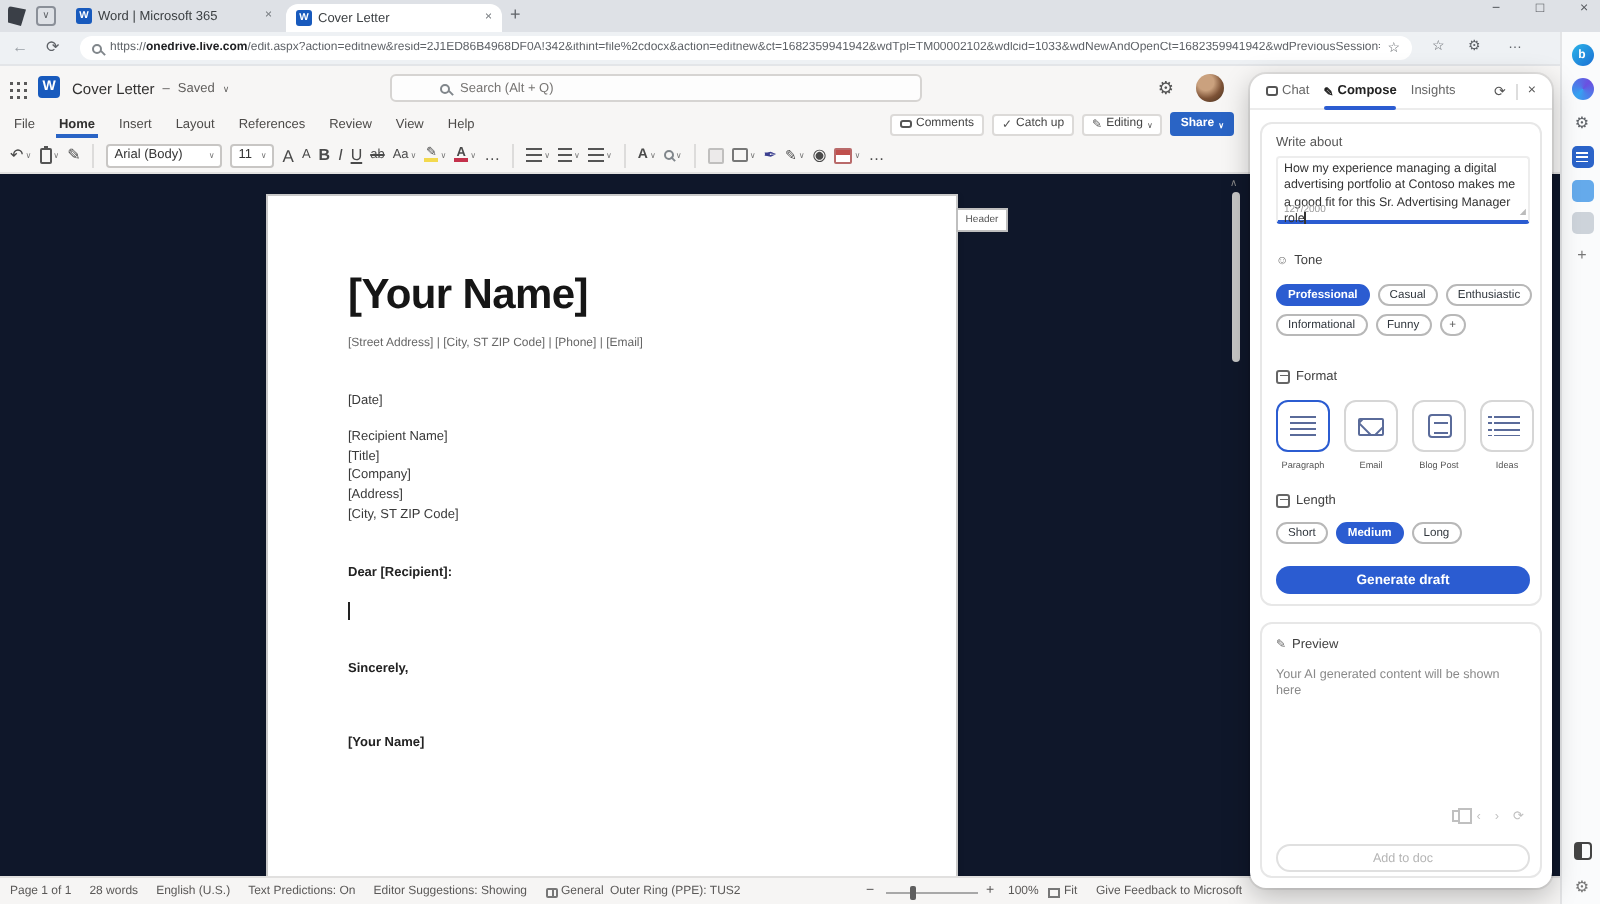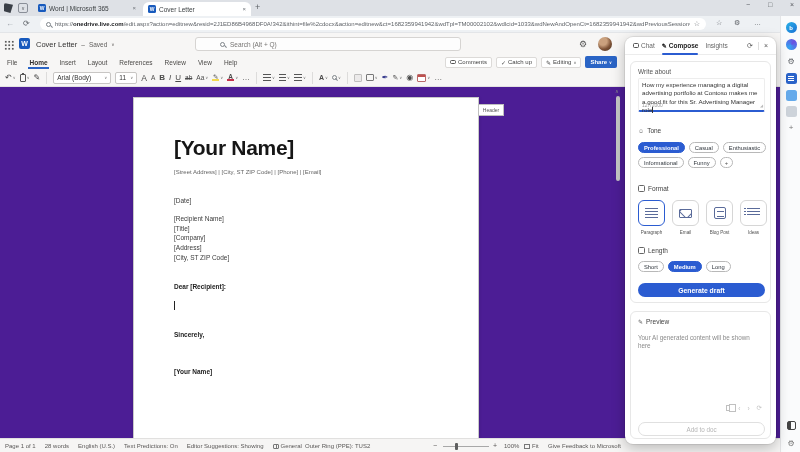--- a/index.html
+++ b/index.html
@@ -79,21 +79,21 @@
   .stack { display:flex; flex-direction:column; align-items:center; line-height:6px; }
   .i-lines { width:8px; height:7px; background:repeating-linear-gradient(to bottom,#555 0 1px,transparent 1px 3px); }
   .i-lines.short { width:7px; }
   .i-graybox { width:8px; height:8px; border:1px solid #c0bfbe; background:#eceaea; border-radius:1px; }
   .i-window { width:8px; height:7px; border:1px solid #777; border-radius:1px; }
   .ink { color:#3b3f8f; }
   .i-table { width:9px; height:8px; border:1px solid #b96a6a; background:linear-gradient(#c0504d 0 2.5px,#fff 2.5px); border-radius:1px; }
   .tb-collapse { position:absolute; right:168px; top:74px; font-size:5px; color:#777; }
 
   
-  .docarea { position:absolute; left:0; top:87px; width:796px; height:351px; background:#4c1d95; overflow:hidden; }
+  .docarea { position:absolute; left:0; top:87px; width:796px; height:351px; background:#0f172a; overflow:hidden; }
   .page { position:absolute; left:133px; top:10px; width:346px; height:400px; background:#fff; border:1px solid #c9c9c9; box-shadow:0 1px 3px rgba(0,0,0,.18); }
   .doc-name { position:absolute; left:40px; top:38px; font-size:21px; font-weight:bold; letter-spacing:-0.3px; color:#161616; }
   .doc-contact { position:absolute; left:40px; top:71px; font-size:6px; color:#666; }
   .doc-date { position:absolute; left:40px; top:99px; font-size:6.5px; color:#3a3a3a; }
   .doc-recips { position:absolute; left:40px; top:116px; font-size:6.5px; color:#3a3a3a; line-height:9.7px; }
   .doc-salu { position:absolute; left:40px; top:185px; font-size:6.5px; font-weight:bold; color:#222; }
   .doc-caret { position:absolute; left:40px; top:203px; width:1px; height:9px; background:#222; }
   .doc-close { position:absolute; left:40px; top:233px; font-size:6.5px; font-weight:bold; color:#222; }
   .doc-sig { position:absolute; left:40px; top:270px; font-size:6.5px; font-weight:bold; color:#222; }
   .header-chip { position:absolute; left:478px; top:17px; width:26px; height:12px; background:#fff; border:1px solid #bfbfbf; font-size:5px; color:#555; display:grid; place-items:center; }

